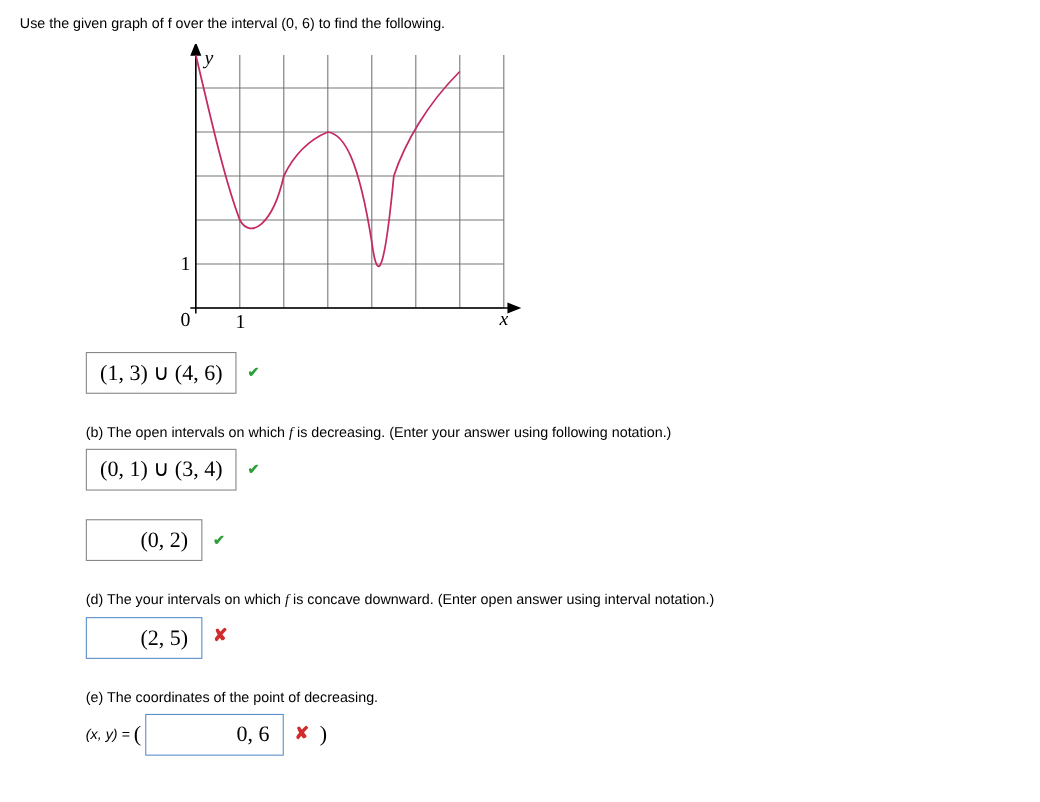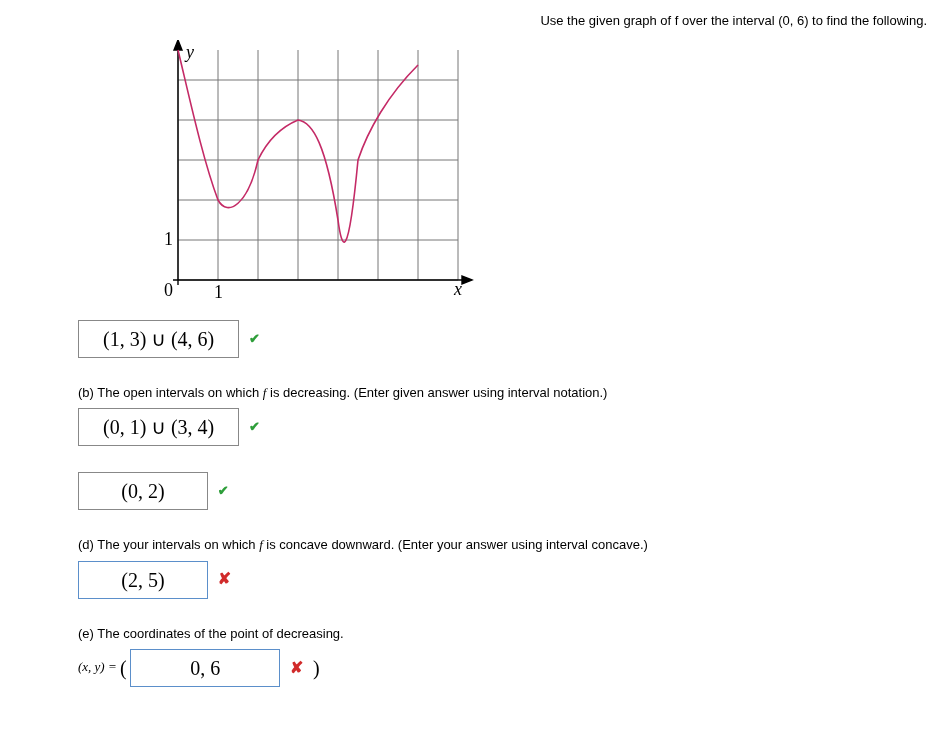--- a/index.html
+++ b/index.html
@@ -7,66 +7,64 @@
     font-size: 13px;
     color: #000;
     margin: 0;
     padding: 12px 18px;
     width: 945px;
     box-sizing: border-box;
     line-height: 1.4;
   }
   .prompt {
     margin-bottom: 10px;
-    text-align: right;
   }
   .fvar { font-style: italic; font-family: "Times New Roman", serif; }
   .graph-wrap {
     margin: 4px 0 20px 140px;
   }
   svg.plot {
     display:block;
   }
   .section {
     margin-left: 60px;
     margin-bottom: 26px;
   }
   .section .q {
     margin-bottom: 6px;
   }
   .answer-box {
     display:inline-block;
     border:1px solid #888;
-    padding:4px 24px;
+    padding:4px 12px;
     font-family: "Times New Roman", serif;
     font-size:20px;
     vertical-align:middle;
     min-width:40px;
-    text-align:center;
+    text-align:right;
     background:#fff;
   }
   .answer-box.selected {
     border:1px solid #5b8fca;
   }
   .mark {
     display:inline-block;
     vertical-align:middle;
     margin-left:6px;
     font-weight:bold;
   }
   .check { color:#2e9e3a; }
   .cross { color:#d12b2b; font-size:16px; }
   .inline-math {
     font-family: "Times New Roman", serif;
     font-size:20px;
     vertical-align:middle;
   }
   .xylabel {
     font-style: italic;
-    font-family: Liberation Serif, serif;
   }
 </style>
 </head>
 <body>
 
 <div class="prompt">
   <span>Use the given graph of f over the interval (0, 6) to find the following.</span>
 </div>
 
 <div class="graph-wrap">
@@ -118,34 +116,34 @@
   </svg>
 </div>
 
 <div class="section">
   <span class="answer-box">(1, 3) ∪ (4, 6)</span>
   <span class="mark check">✔</span>
 </div>
 
 <div class="section">
   <div class="q">
-    <span>(b) The open intervals on which </span><span class="fvar">f</span><span> is decreasing. (Enter given answer using interval notation.)</span>
+    <span>(b) The open intervals on which </span><span class="fvar">f</span><span> is decreasing. (Enter your answer using following notation.)</span>
   </div>
   <span class="answer-box">(0, 1) ∪ (3, 4)</span>
   <span class="mark check">✔</span>
 </div>
 
 <div class="section">
   <span class="answer-box" style="min-width:80px">(0, 2)</span>
   <span class="mark check">✔</span>
 </div>
 
 <div class="section">
   <div class="q">
-    <span>(d) The your intervals on which </span><span class="fvar">f</span><span> is concave downward. (Enter your answer using interval concave.)</span>
+    <span>(d) The your intervals on which </span><span class="fvar">f</span><span> is concave downward. (Enter open answer using interval notation.)</span>
   </div>
   <span class="answer-box selected" style="min-width:80px">(2, 5)</span>
   <span class="mark cross">✘</span>
 </div>
 
 <div class="section">
   <div class="q">(e) The coordinates of the point of decreasing.</div>
   <span class="xylabel">(x, y) = </span>
   <span class="inline-math">(</span>
   <span class="answer-box selected" style="min-width:100px">0, 6</span>

